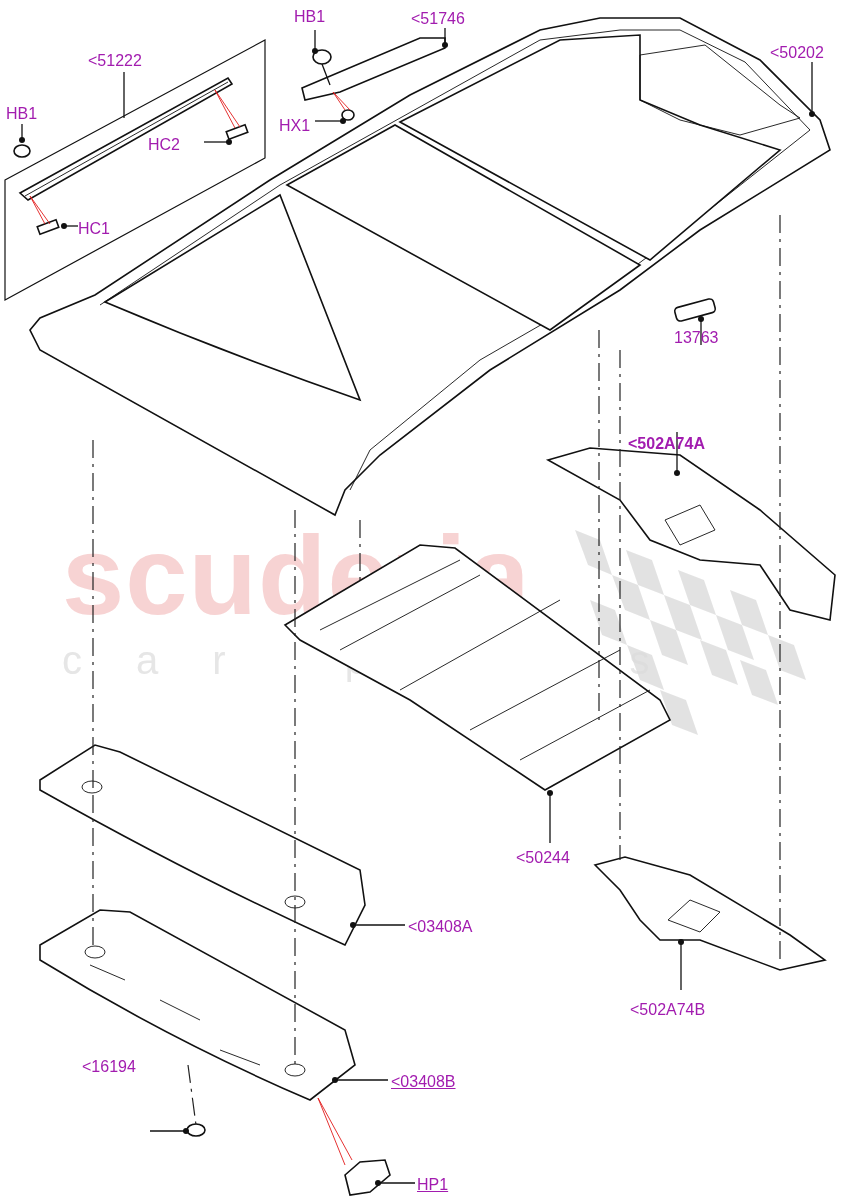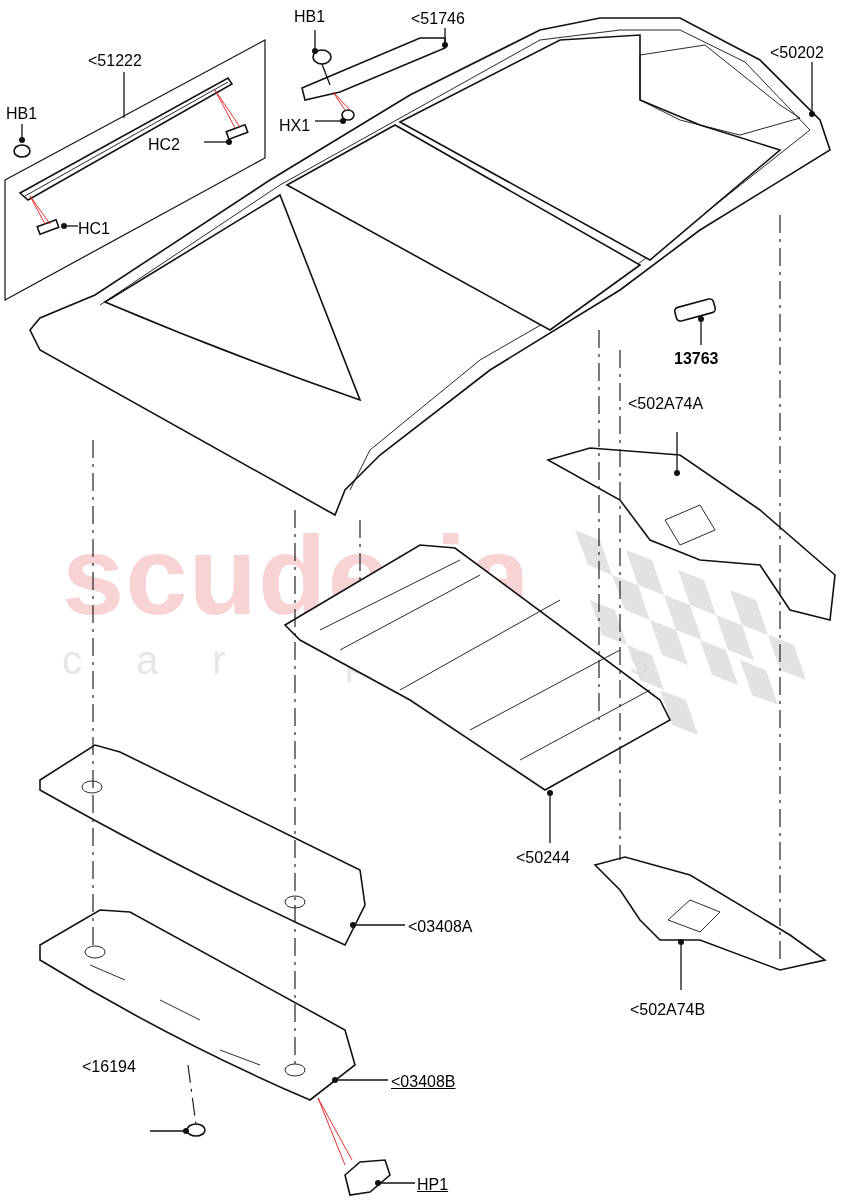--- a/index.html
+++ b/index.html
@@ -1,21 +1,21 @@
 <!DOCTYPE html>
 <html><head>
 <meta charset="utf-8">
 <style>
   html,body{margin:0;padding:0;background:#ffffff;}
   body{width:845px;height:1200px;position:relative;overflow:hidden;font-family:"Liberation Sans",sans-serif;}
   #diagram{position:absolute;left:0;top:0;width:845px;height:1200px;}
   .wm{position:absolute;font-family:"Liberation Sans",sans-serif;font-weight:bold;color:#f7d3d3;user-select:none;}
   .wm-big{left:62px;top:520px;font-size:112px;letter-spacing:1px;line-height:1;}
   .wm-small{left:62px;top:640px;font-size:40px;letter-spacing:54px;color:#e6e6e6;font-weight:normal;line-height:1;}
-  .lbl{position:absolute;color:#000000;font-size:16px;line-height:1;white-space:nowrap;cursor:pointer;}
+  .lbl{position:absolute;color:#a21caf;font-size:16px;line-height:1;white-space:nowrap;cursor:pointer;}
   svg .part{fill:#fff;stroke:#111;stroke-width:1.6;}
   svg .thin{fill:none;stroke:#111;stroke-width:0.9;}
   svg .lead{stroke:#111;stroke-width:1.3;fill:none;}
   svg .dash{stroke:#222;stroke-width:1.2;fill:none;stroke-dasharray:18 6 3 6;}
   svg .red{stroke:#e21b1b;stroke-width:0.9;fill:none;}
   svg .dot{fill:#111;}
 </style>
 </head>
 <body>
 
@@ -173,22 +173,22 @@
   </svg>
 
   <div class="lbl" style="left:88px;top:53px;">&lt;51222</div>
   <div class="lbl" style="left:6px;top:106px;">HB1</div>
   <div class="lbl" style="left:148px;top:137px;">HC2</div>
   <div class="lbl" style="left:78px;top:221px;">HC1</div>
   <div class="lbl" style="left:294px;top:9px;">HB1</div>
   <div class="lbl" style="left:411px;top:11px;">&lt;51746</div>
   <div class="lbl" style="left:279px;top:118px;">HX1</div>
   <div class="lbl" style="left:770px;top:45px;">&lt;50202</div>
-  <div class="lbl" style="left:674px;top:351px;font-weight:bold;">13763</div>
-  <div class="lbl" style="left:628px;top:396px;">&lt;502A74A</div>
+  <div class="lbl" style="left:674px;top:330px;">13763</div>
+  <div class="lbl" style="left:628px;top:436px;font-weight:bold;">&lt;502A74A</div>
   <div class="lbl" style="left:516px;top:850px;">&lt;50244</div>
   <div class="lbl" style="left:408px;top:919px;">&lt;03408A</div>
   <div class="lbl" style="left:630px;top:1002px;">&lt;502A74B</div>
   <div class="lbl" style="left:391px;top:1074px;text-decoration:underline;">&lt;03408B</div>
   <div class="lbl" style="left:82px;top:1059px;">&lt;16194</div>
   <div class="lbl" style="left:417px;top:1177px;text-decoration:underline;">HP1</div>
 
 </div>
 
 </body></html>

